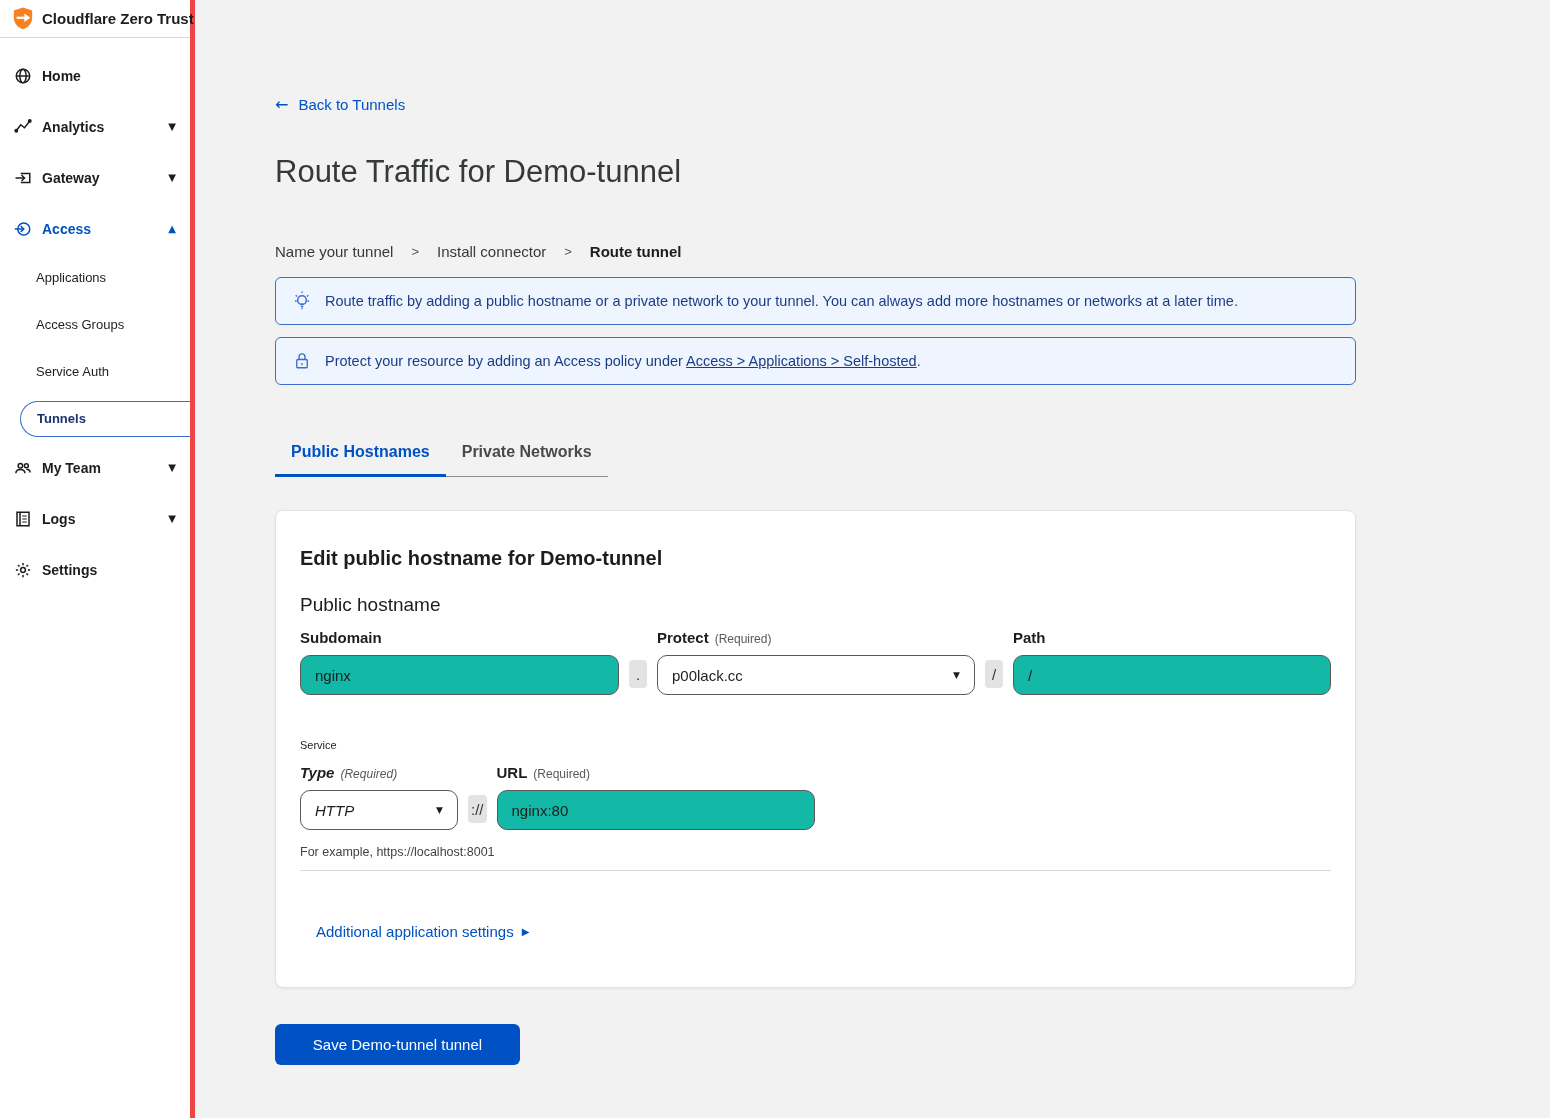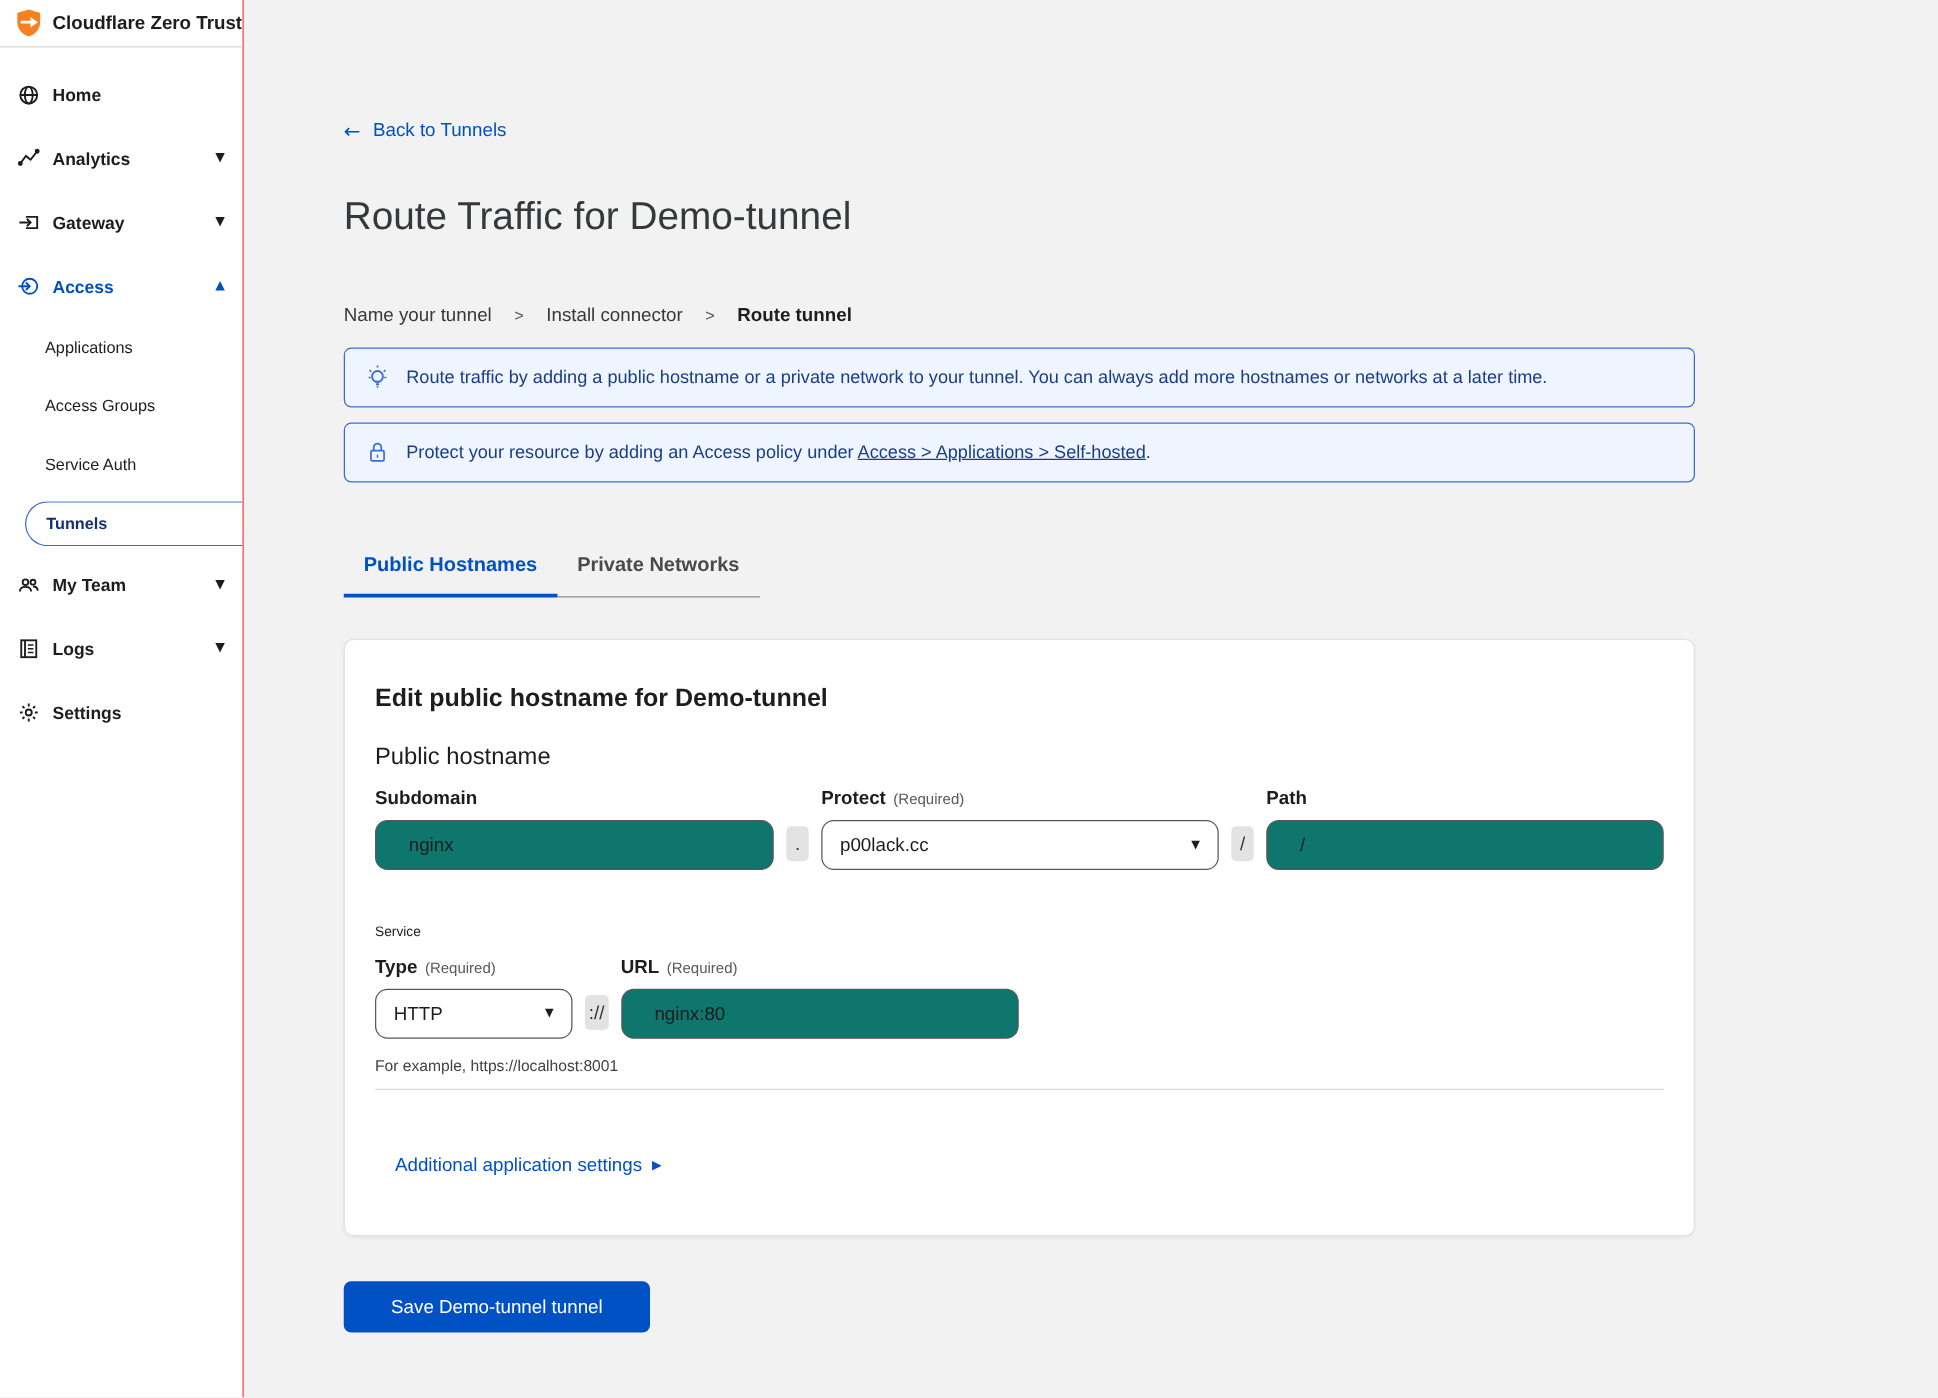--- a/index.html
+++ b/index.html
@@ -8,21 +8,21 @@
     font-family: "Liberation Sans", sans-serif;
     display: flex;
     background: #f2f2f2;
     color: #1d1d1d;
   }
 
   
   .sidebar {
     width: 195px; min-width: 195px; height: 100%;
     background: #ffffff;
-    border-right: 1px solid #ef4444;
+    border-right: 5px solid #ef4444;
     display: flex; flex-direction: column;
   }
   .logo-row {
     height: 38px; display: flex; align-items: center;
     padding-left: 12px; gap: 8px;
     border-bottom: 1px solid #d9d9d9;
   }
   .logo-text { font-size: 15px; font-weight: 700; color: #1d1d1d; white-space: nowrap; }
   .nav { padding-top: 12px; }
   .nav-item {
@@ -89,41 +89,41 @@
   }
   .card-heading { margin-top: 12px; font-size: 20px; font-weight: 700; color: #1d1d1d; }
   .section-label { margin-top: 24px; font-size: 19px; color: #1d1d1d; }
 
   .field-row { display: flex; margin-top: 13px; }
   .field-group { display: flex; flex-direction: column; }
   .field-label { font-size: 15px; font-weight: 700; color: #1d1d1d; margin-bottom: 9px; }
   .req { font-size: 12px; font-weight: 400; color: #595959; margin-left: 6px; }
   .text-input {
     height: 40px; border: 1px solid #595959; border-radius: 10px;
-    padding: 0 26px; font-size: 15px; color: #1d1d1d; background: #0f766e; outline: none;
+    padding: 0 14px; font-size: 15px; color: #1d1d1d; background: #14b8a6; outline: none;
     font-family: "Liberation Sans", sans-serif; width: 100%;
   }
   .select-box {
     height: 40px; border: 1px solid #595959; border-radius: 10px;
     padding: 0 14px; font-size: 15px; color: #1d1d1d; background: #fff;
     display: flex; align-items: center; justify-content: space-between; cursor: pointer;
   }
   .select-caret { font-size: 9px; color: #1d1d1d; font-family: "DejaVu Sans", sans-serif; }
   .sep-badge {
     align-self: flex-end; margin-bottom: 7px;
     height: 28px; min-width: 18px; padding: 0 3px;
     background: #e3e3e3; border-radius: 4px;
     display: flex; align-items: center; justify-content: center;
     font-size: 15px; color: #333; flex-shrink: 0;
   }
 
   .w-subdomain { width: 319px; }
   .w-domain { width: 318px; }
   .w-path { flex: 1; }
-  .w-type { width: 158px; }
+  .w-type { width: 158px; font-style: italic; }
   .w-url { width: 318px; }
   .gap { width: 10px; flex-shrink: 0; }
 
   .service-label { margin-top: 44px; font-size: 11px; color: #1d1d1d; }
 
   .example-text { margin-top: 15px; font-size: 12.5px; color: #424242; }
   .divider { margin-top: 11px; border-top: 1px solid #d9d9d9; }
 
   .additional-link {
     margin: 52px 0 0 16px; display: inline-flex; align-items: center; gap: 8px;

